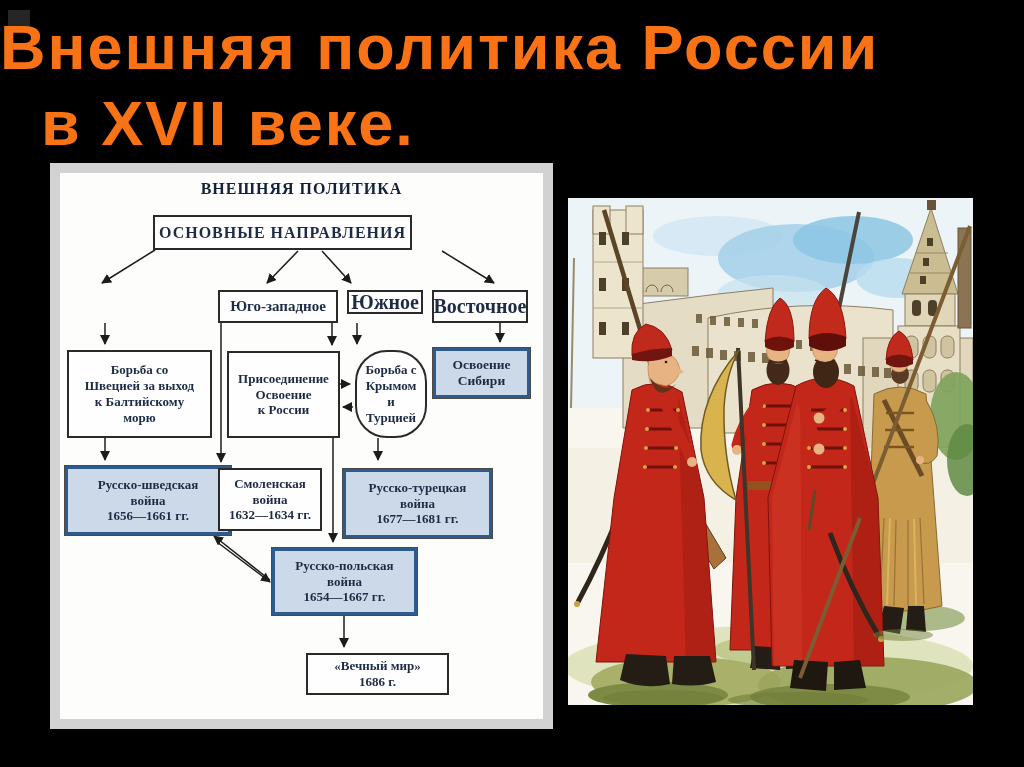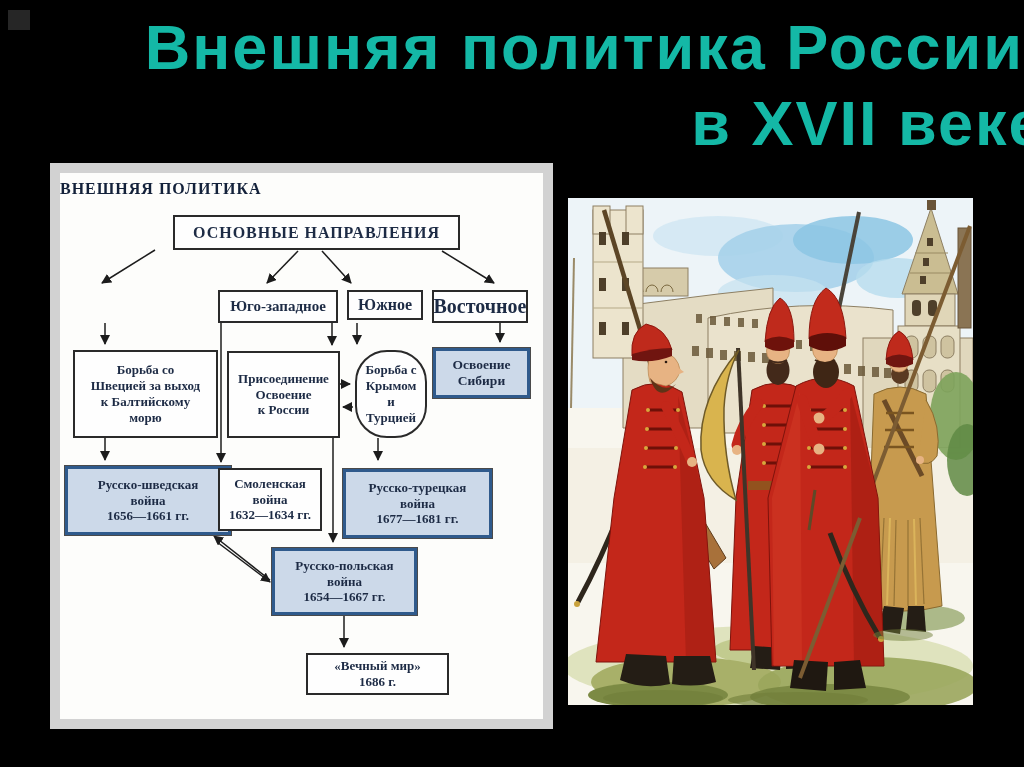--- a/index.html
+++ b/index.html
@@ -1,43 +1,43 @@
 <!DOCTYPE html>
 <html><head>
 <meta charset="utf-8">
 <title>Внешняя политика России в XVII веке.</title>
 <style>
   html,body{margin:0;padding:0;background:#000;}
   .slide{position:relative;width:1024px;height:767px;background:#000;overflow:hidden;
          font-family:"Liberation Sans",sans-serif;}
-  .title{position:absolute;left:0;width:100%;text-align:right;color:#14b8a6;
+  .title{position:absolute;left:0;width:100%;text-align:left;color:#f97316;
          font-family:"Liberation Sans",sans-serif;font-weight:bold;font-size:63px;
          letter-spacing:2px;line-height:1;}
   .title.l1{top:16px;}
   .title.l2{top:92px;margin-left:41px;}
   .artifact{position:absolute;left:8px;top:10px;width:22px;height:20px;background:#262626;}
 
   
   .panel{position:absolute;left:50px;top:163px;width:483px;height:546px;
          background:#fdfdfb;border:10px solid #d2d2d2;}
   .arrows{position:absolute;left:0;top:0;width:483px;height:546px;}
-  .fc-heading{position:absolute;top:7px;left:0;width:100%;text-align:left;
+  .fc-heading{position:absolute;top:7px;left:0;width:100%;text-align:center;
               font-family:"Liberation Serif",serif;font-weight:bold;font-size:16px;
               letter-spacing:1px;color:#13213a;}
   .box{position:absolute;box-sizing:border-box;display:flex;align-items:center;
        justify-content:center;text-align:center;background:#fefefe;
        border:2px solid #2a2a2a;color:#1d2b45;font-weight:bold;
        font-family:"Liberation Serif",serif;white-space:pre-line;line-height:1.22;}
   .blue{background:#ccd9e9;border:3px solid #2f5a8c;box-shadow:0 0 0 1px #4a4a4a;}
-  .b-root{left:93px;top:42px;width:287px;height:35px;font-size:16px;letter-spacing:1px;margin-left:20px;}
+  .b-root{left:93px;top:42px;width:259px;height:35px;font-size:16px;letter-spacing:1px;}
   .b-d0{left:7px;top:117px;width:141px;height:33px;font-size:15px;}
   .b-d1{left:158px;top:117px;width:120px;height:33px;font-size:15px;}
-  .b-d2{left:287px;top:117px;width:76px;height:30px;font-size:16px;}
+  .b-d2{left:287px;top:117px;width:76px;height:24px;font-size:20px;}
   .b-d3{left:372px;top:117px;width:96px;height:33px;font-size:20px;}
-  .b-t0{left:7px;top:177px;width:145px;height:88px;font-size:13px;margin-left:6px;}
+  .b-t0{left:7px;top:177px;width:145px;height:88px;font-size:13px;}
   .b-t1{left:167px;top:178px;width:113px;height:87px;font-size:13px;}
   .b-t2{left:295px;top:177px;width:72px;height:88px;font-size:13px;border-radius:32px;}
   .b-t3{left:373px;top:175px;width:97px;height:50px;font-size:13.5px;}
   .b-w0{left:5px;top:293px;width:166px;height:69px;font-size:13px;}
   .b-w1{left:158px;top:295px;width:104px;height:63px;font-size:13px;}
   .b-w2{left:283px;top:296px;width:149px;height:69px;font-size:13px;}
   .b-w3{left:212px;top:375px;width:145px;height:67px;font-size:13px;}
   .b-tr{left:212px;top:480px;width:143px;height:42px;font-size:13px;margin-left:34px;}
 
   

